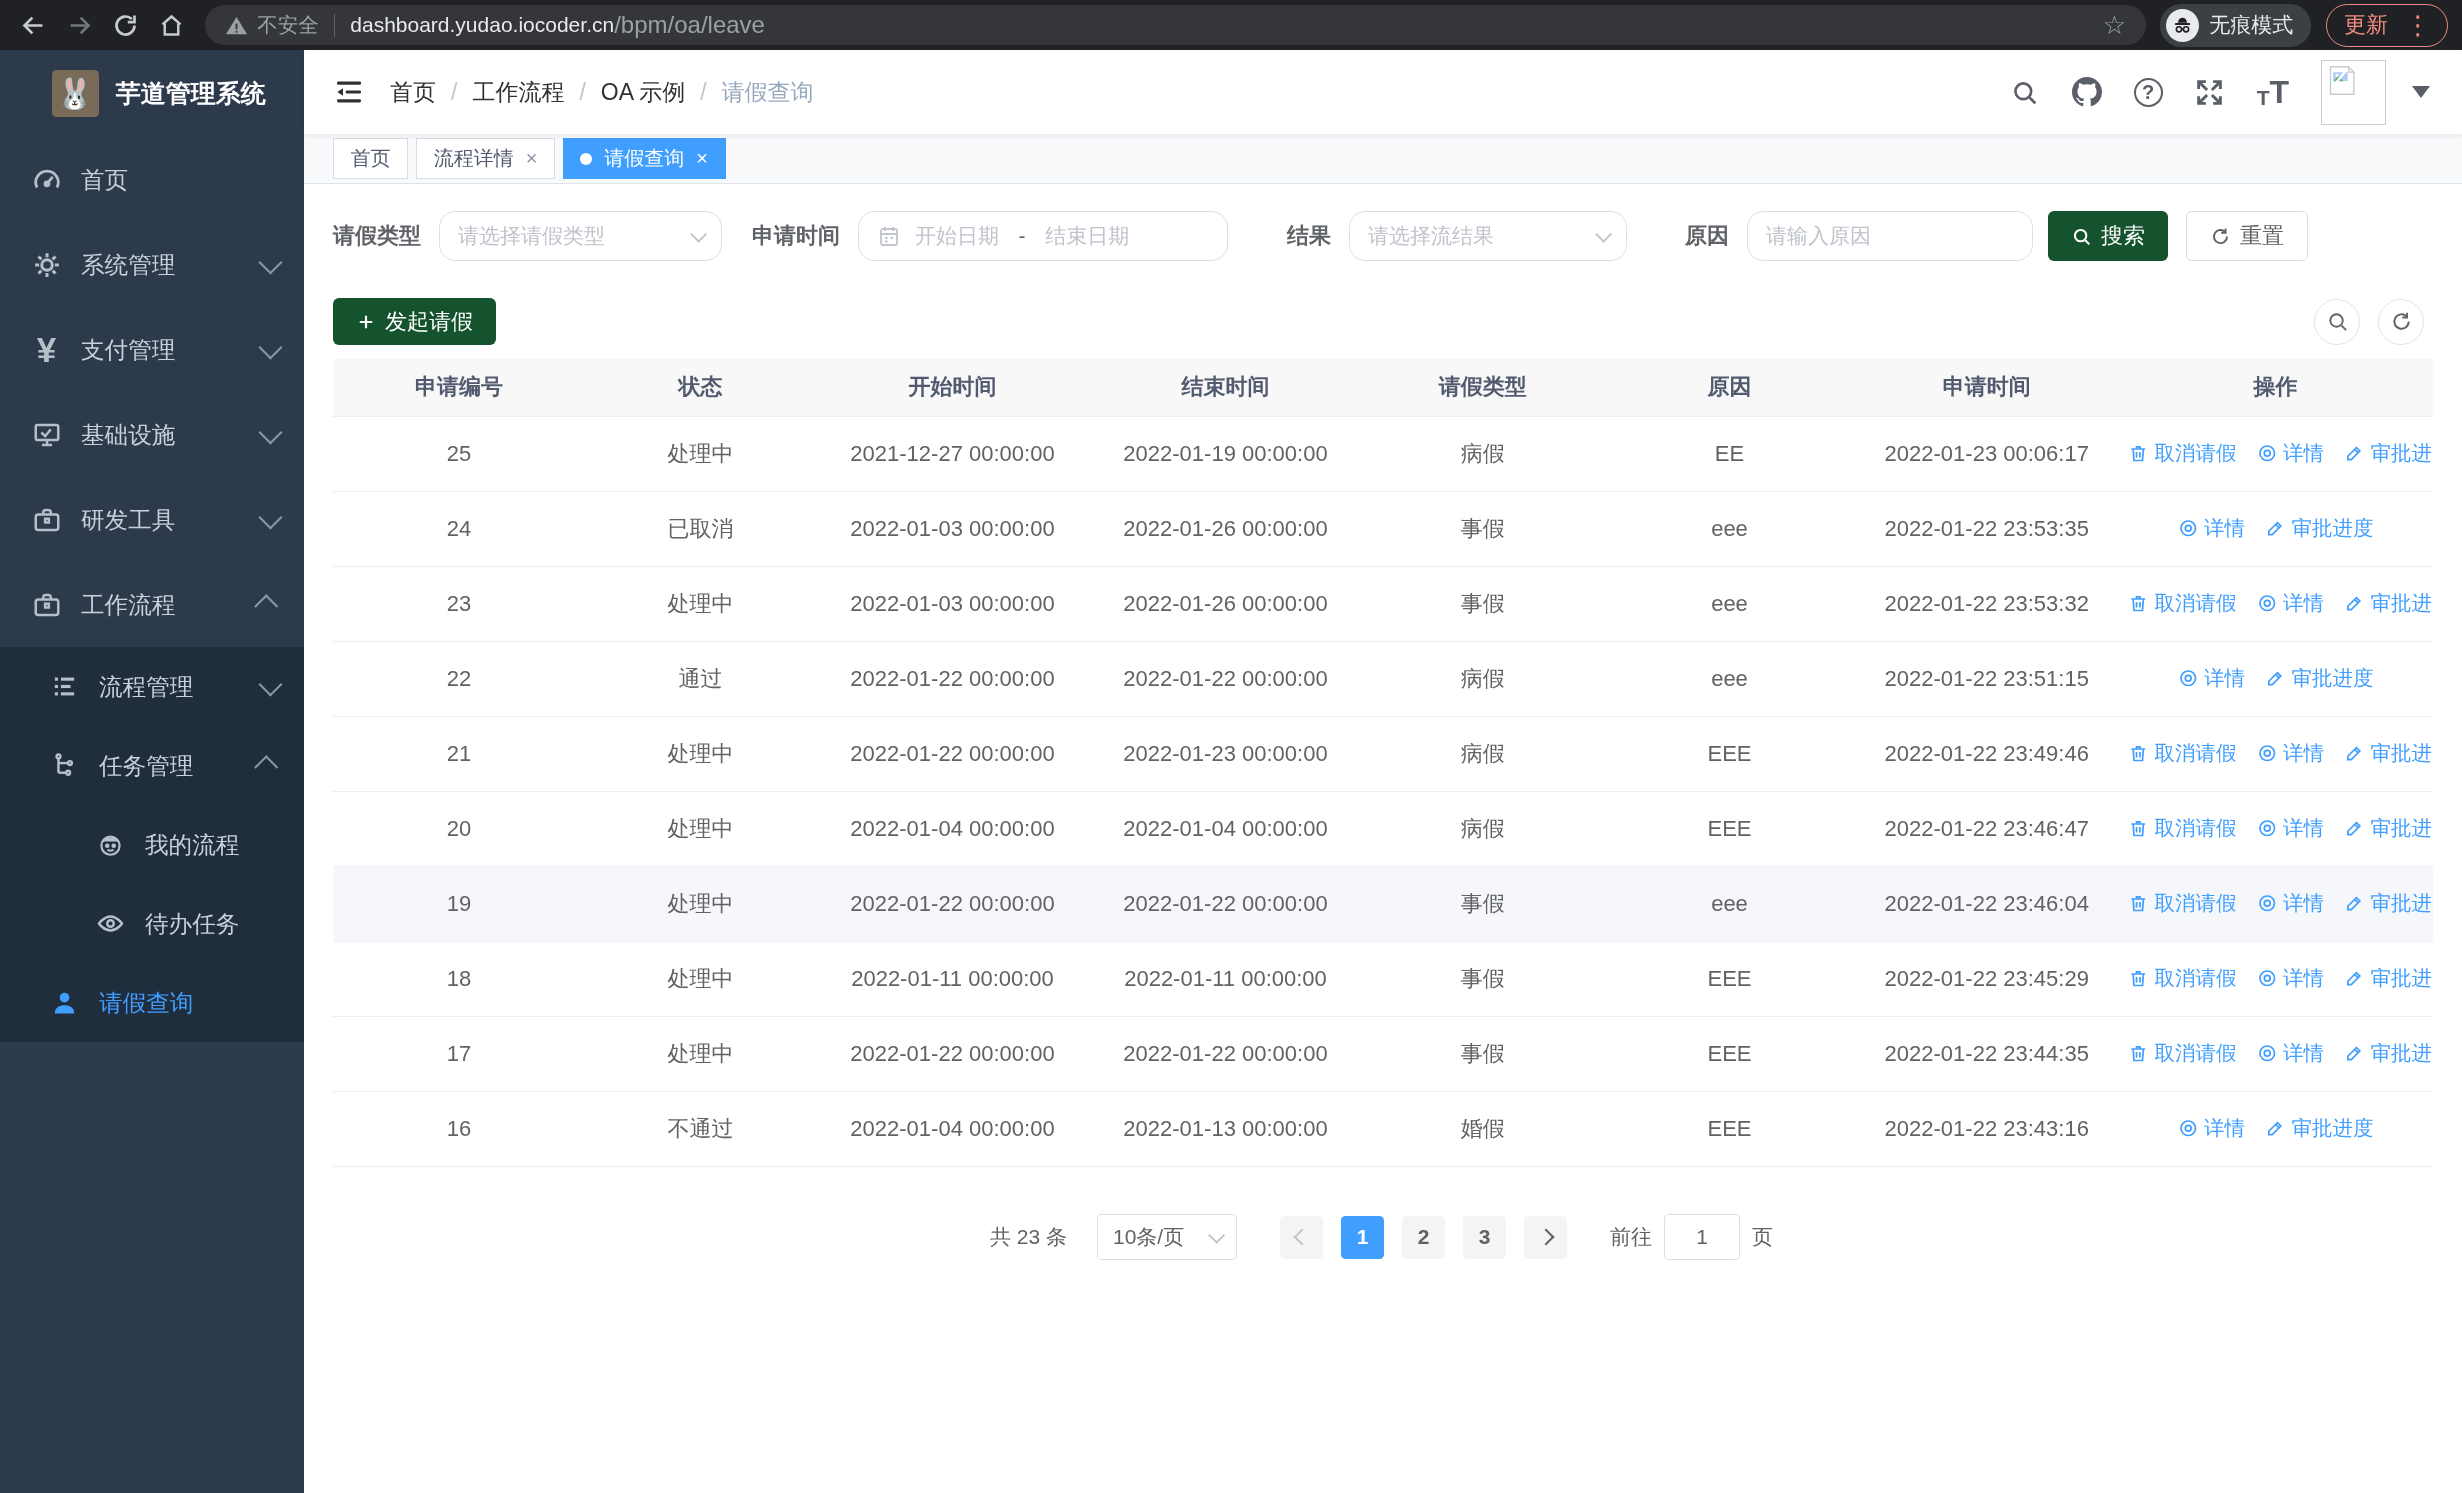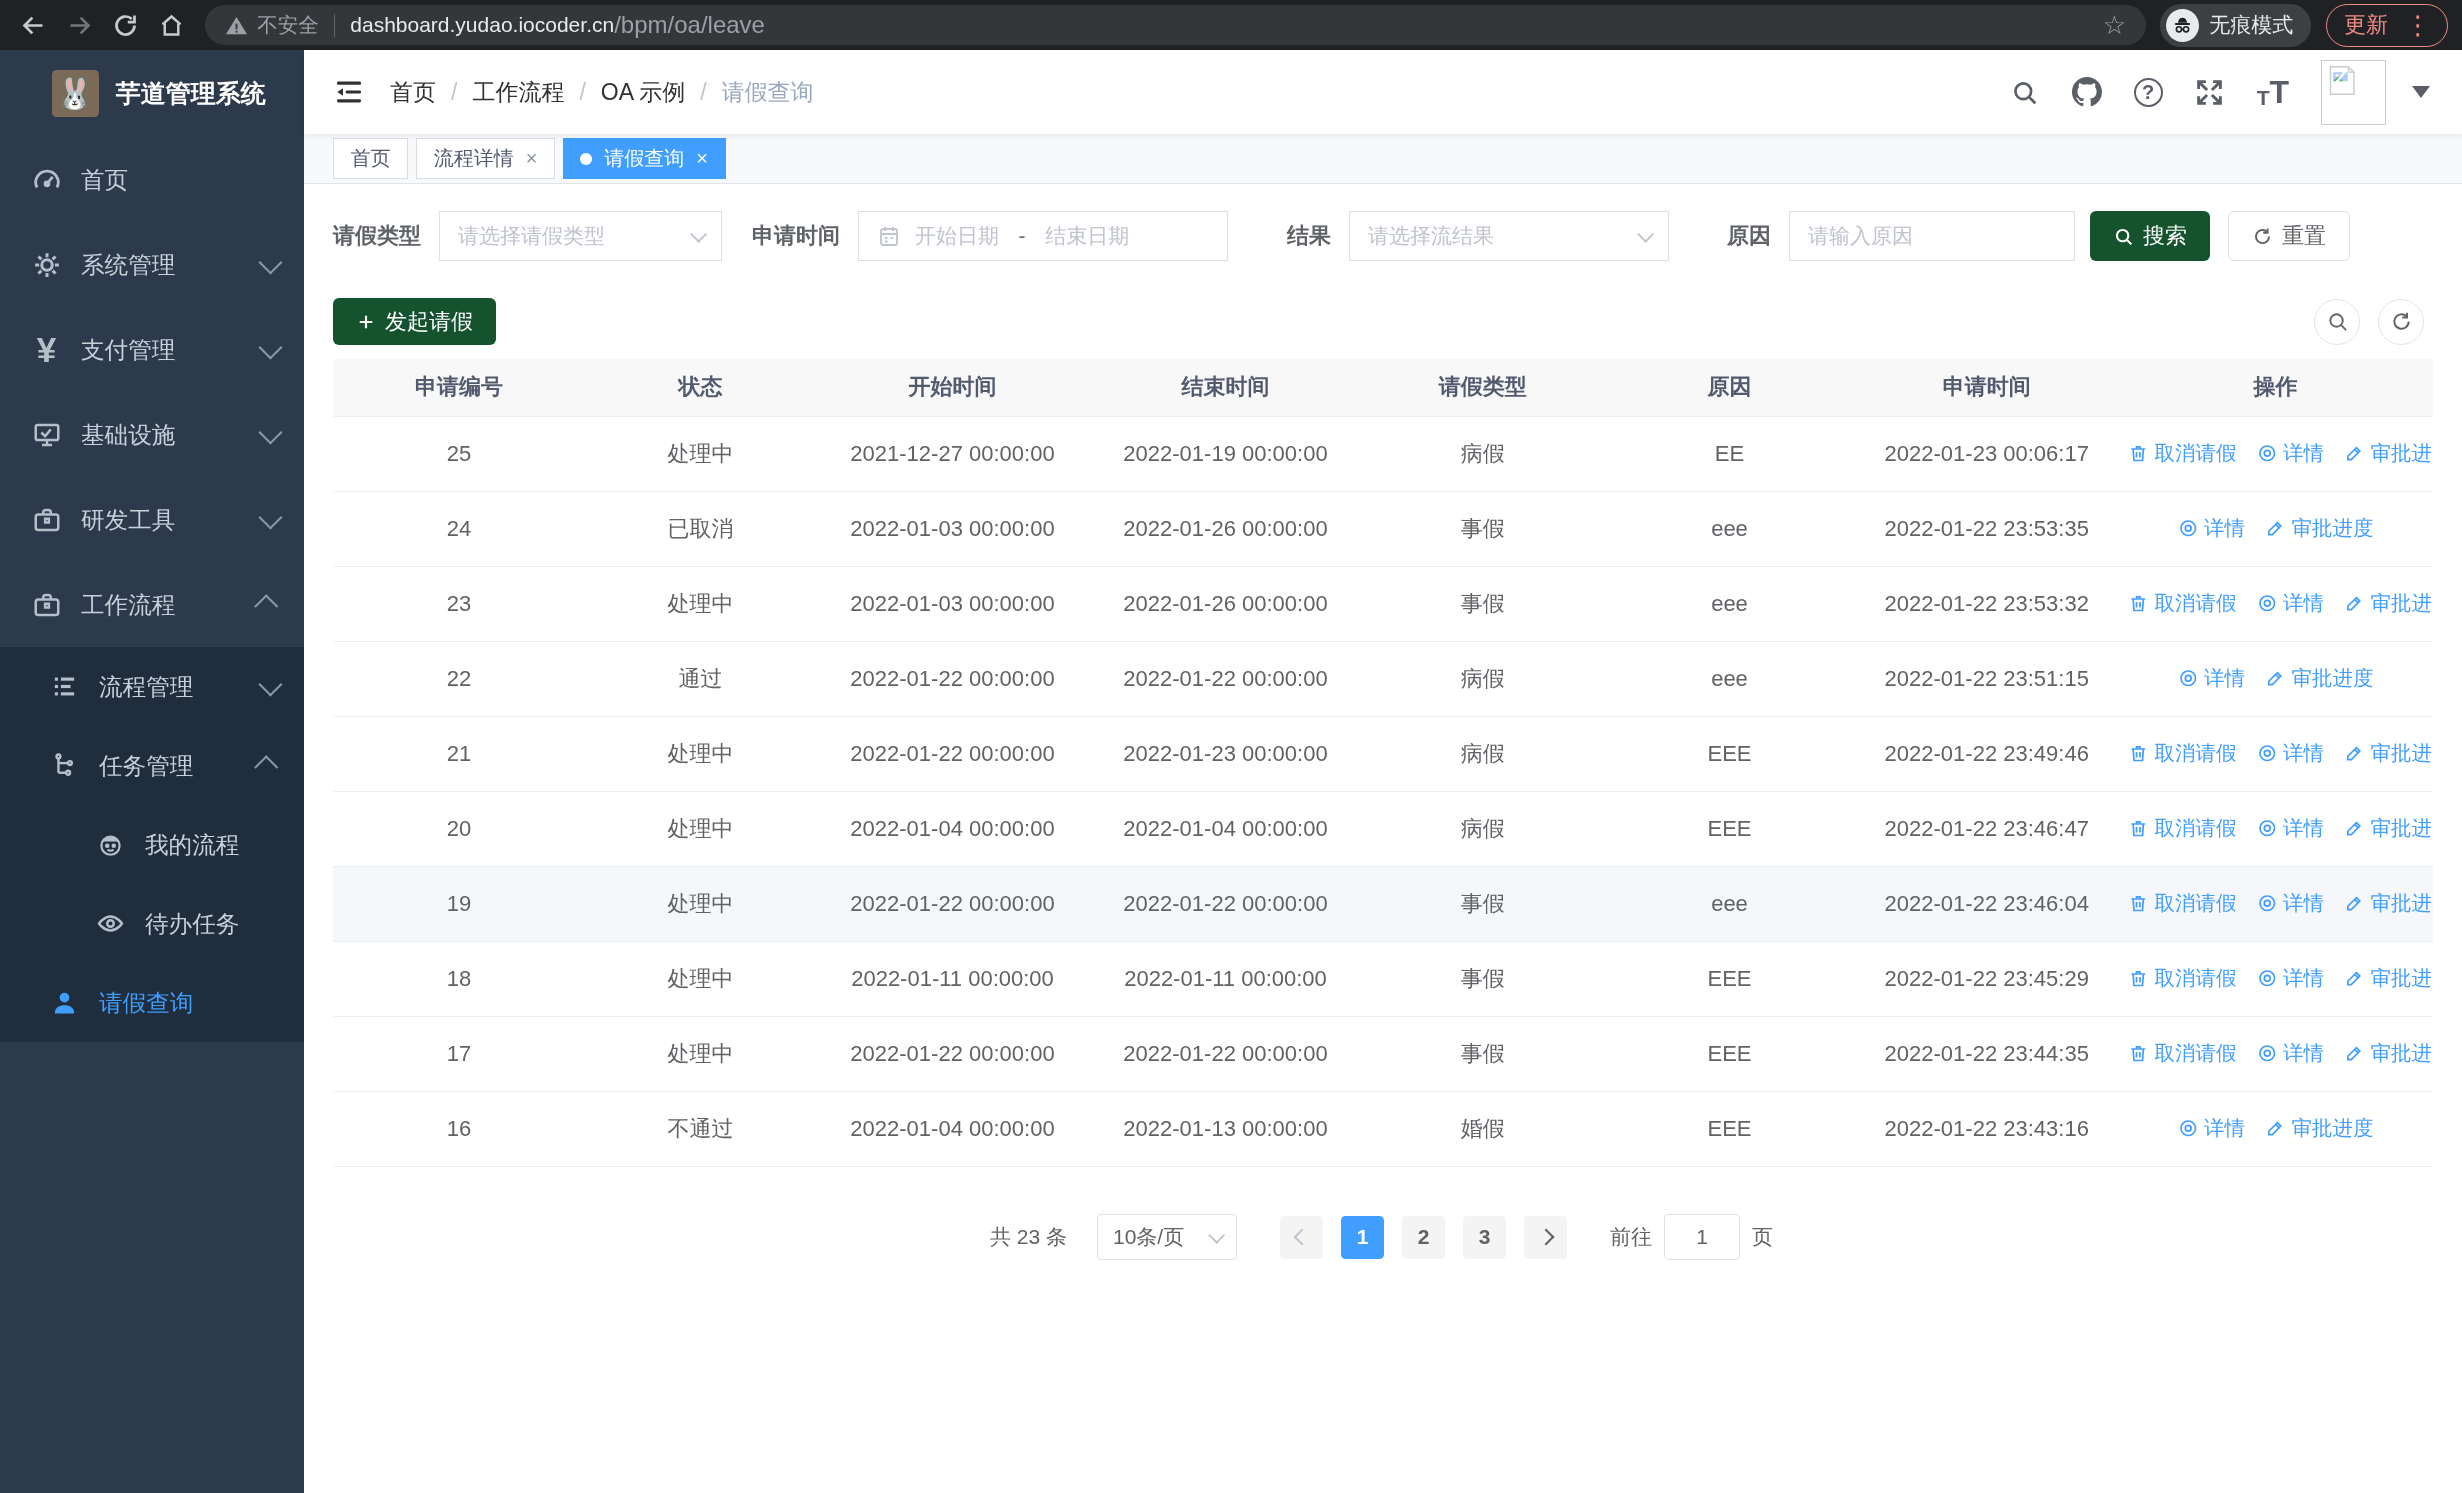--- a/index.html
+++ b/index.html
@@ -67,23 +67,23 @@
   .tab .tab-close { font-size:20px; color:#8d95a5; }
   .tab.active { background:#409eff; border-color:#409eff; color:#fff; }
   .tab.active .tab-close { color:#fff; }
   .tab-dot { width:12px; height:12px; border-radius:50%; background:#fff; flex:none; }
 
   
   .content { padding:27px 29px 0 29px; background:#fff; flex:1; }
 
   .filter-row { display:flex; align-items:center; }
   .f-label { font-size:22px; font-weight:700; color:#5f6266; margin-right:18px; white-space:nowrap; }
-  .control { height:50px; border:1.5px solid #dcdfe6; border-radius:0; background:#fff; display:flex; align-items:center; padding:0 18px; font-size:21px; color:#bfc3cc; }
+  .control { height:50px; border:1.5px solid #dcdfe6; border-radius:16px; background:#fff; display:flex; align-items:center; padding:0 18px; font-size:21px; color:#bfc3cc; }
   .sel-type { width:283px; }
-  .sel-result { width:320px; }
+  .sel-result { width:278px; }
   .inp-reason { width:286px; }
   .date-box { width:370px; gap:12px; }
   .ph { white-space:nowrap; }
   .sel-chev { margin-left:auto; width:12px; height:12px; border-right:2px solid #c0c4cc; border-bottom:2px solid #c0c4cc; transform:rotate(45deg) translateY(-2.3px); }
   .date-sep { color:#606266; padding:0 7.6px; }
   .cal-ico { color:#c0c4cc; width:26px; flex:none; }
   .gap1 { width:30px; } .gap2 { width:59px; } .gap3 { width:58px; } .gap4 { width:15px; } .gap5 { width:18px; }
   .btn { height:50px; border-radius:6px; display:flex; align-items:center; gap:9px; font-size:22px; padding:0 23px; cursor:pointer; border:none; white-space:nowrap; }
   .btn-primary { background:#14532d; color:#fff; }
   .btn-plain { background:#fff; color:#5f6266; border:1.5px solid #dcdfe6; }

